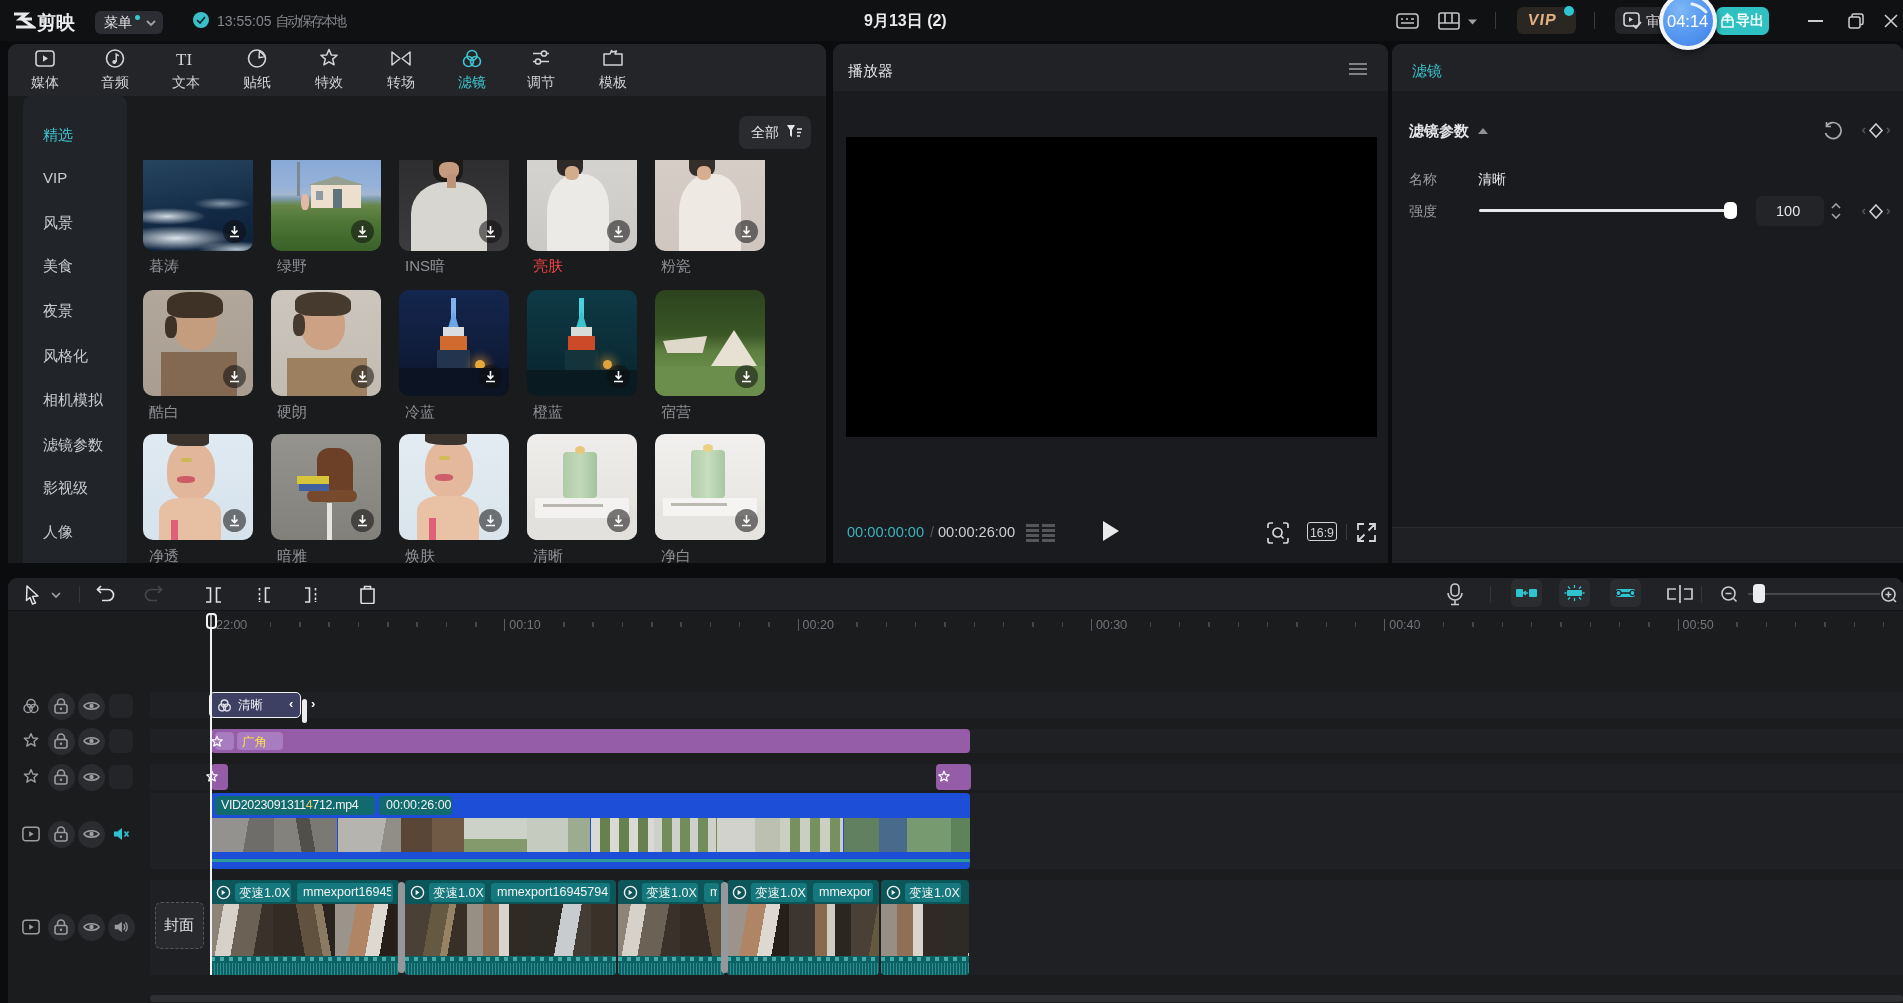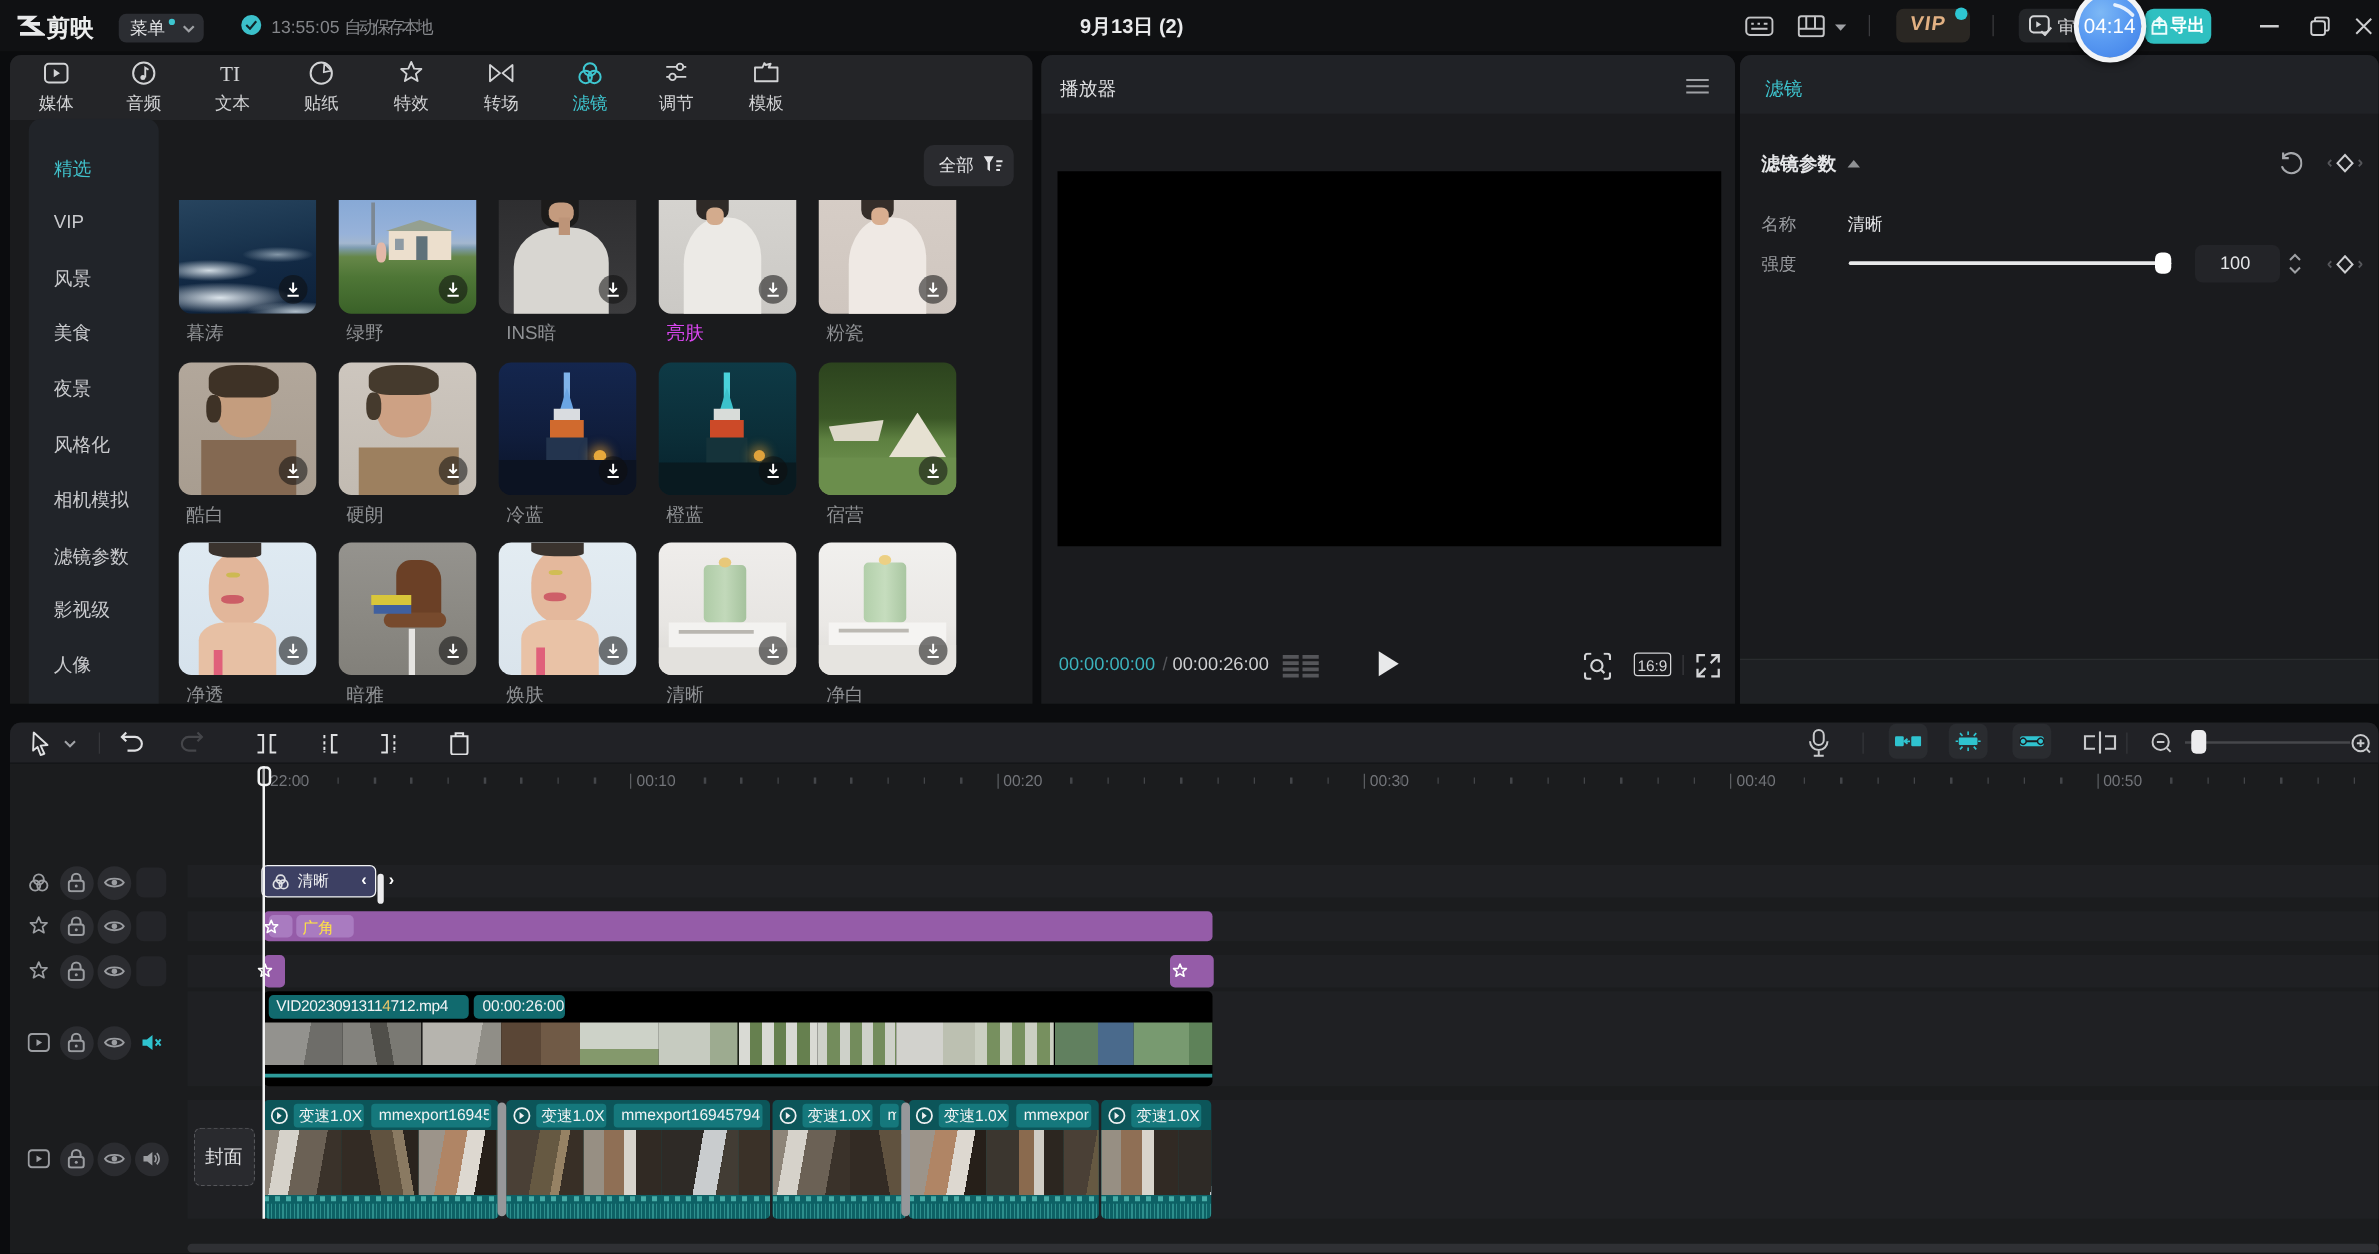--- a/index.html
+++ b/index.html
@@ -168,21 +168,21 @@
     <div class="abs" style="left:24px;top:14px;width:62px;height:78px;background:#efe9e4;border-radius:48% 42% 0 0"></div>
     <div class="abs" style="left:42px;top:6px;width:14px;height:14px;background:#d8ae90;border-radius:40%"></div>
 <div class="abs" style="right:7px;bottom:8px;width:23px;height:23px;border-radius:50%;background:rgba(15,15,15,.55)"></div>
 <svg class="abs" style="right:12px;bottom:13px" width="13" height="13" viewBox="0 0 13 13">
       <path d="M6.5 1 v7 M3.5 5.5 l3 3 3-3 M2 11.5 h9" stroke="#fff" stroke-width="1.6" fill="none"></path>
     </svg>
 </div>
 <div class="tx" style="left:149px;top:257px;font-size:15px;color:#8f9194">暮涛</div>
 <div class="tx" style="left:277px;top:257px;font-size:15px;color:#8f9194">绿野</div>
 <div class="tx" style="left:405px;top:257px;font-size:15px;color:#8f9194">INS暗</div>
-<div class="tx" style="left:533px;top:257px;font-size:15px;color:#d946ef">亮肤</div>
+<div class="tx" style="left:533px;top:257px;font-size:15px;color:#ef4444">亮肤</div>
 <div class="tx" style="left:661px;top:257px;font-size:15px;color:#8f9194">粉瓷</div>
 <div class="abs" style="left:143px;top:290px;width:110px;height:106px;border-radius:10px;overflow:hidden;background:linear-gradient(180deg,#b2a79b 0%,#a89d90 100%);">
     <div class="abs" style="left:18px;top:62px;width:76px;height:44px;background:#846952"></div>
     <div class="abs" style="left:30px;top:10px;width:44px;height:50px;background:#c49d7e;border-radius:45%"></div>
     <div class="abs" style="left:24px;top:2px;width:56px;height:26px;background:#3e3226;border-radius:40% 45% 30% 30%"></div>
     <div class="abs" style="left:22px;top:26px;width:12px;height:22px;background:#3e3226;border-radius:40%"></div>
 <div class="abs" style="right:7px;bottom:8px;width:23px;height:23px;border-radius:50%;background:rgba(15,15,15,.55)"></div>
 <svg class="abs" style="right:12px;bottom:13px" width="13" height="13" viewBox="0 0 13 13">
       <path d="M6.5 1 v7 M3.5 5.5 l3 3 3-3 M2 11.5 h9" stroke="#fff" stroke-width="1.6" fill="none"></path>
     </svg>
@@ -615,21 +615,21 @@
 <div class="abs" style="left:229px;top:154px;width:46px;height:18px;background:#a97bc0;border-radius:4px"></div>
 <div class="tx" style="left:234px;top:156px;font-size:12.5px;color:#fde047">广角</div>
 <div class="abs" style="left:203px;top:186px;width:17px;height:26px;background:#955ca8;border-radius:4px"></div>
 <svg class="abs" style="left:197px;top:192px" width="14" height="14" viewBox="0 0 22 21">
       <path d="M11 1.5 l2.3 5.4 5.8 .3 -4.4 3.9 1.4 5.7 -5.1-3 -5.1 3 1.4-5.7 -4.4-3.9 5.8-.3 Z" stroke="#fff" stroke-width="2" fill="none" stroke-linejoin="round"></path>
     </svg>
 <div class="abs" style="left:928px;top:186px;width:35px;height:26px;background:#955ca8;border-radius:4px"></div>
 <svg class="abs" style="left:929px;top:192px" width="14" height="14" viewBox="0 0 22 21">
       <path d="M11 1.5 l2.3 5.4 5.8 .3 -4.4 3.9 1.4 5.7 -5.1-3 -5.1 3 1.4-5.7 -4.4-3.9 5.8-.3 Z" stroke="#fff" stroke-width="2" fill="none" stroke-linejoin="round"></path>
     </svg>
-<div class="abs" style="left:203px;top:215px;width:759px;height:76px;border-radius:4px;overflow:hidden;background:#000000">
+<div class="abs" style="left:203px;top:215px;width:759px;height:76px;border-radius:4px;overflow:hidden;background:#1d4ed8">
 <div class="abs" style="left:4px;top:3px;width:160px;height:19px;background:#116a6e;border-radius:4px"></div>
 <div class="tx" style="left:10px;top:5px;font-size:12.4px;letter-spacing:-0.3px;color:#f2f3f4">VID2023091311<span style="color:#e8c66a">4</span>712.mp4</div>
 <div class="abs" style="left:168px;top:3px;width:73px;height:19px;background:#116a6e;border-radius:4px"></div>
 <div class="tx" style="left:175px;top:5px;font-size:12.4px;color:#f2f3f4">00:00:26:00</div>
 <div class="abs" style="left:0.0px;top:25px;width:63.2px;height:34px;background:linear-gradient(100deg,#93928e 0 55%,#6e6d69 55% 100%)"></div>
 <div class="abs" style="left:63.2px;top:25px;width:63.2px;height:34px;background:linear-gradient(80deg,#83827d 0 40%,#504f4a 40% 60%,#7a7973 60% 100%)"></div>
 <div class="abs" style="left:126.5px;top:25px;width:63.2px;height:34px;background:linear-gradient(100deg,#b6b4ae 0 70%,#908e87 70% 100%)"></div>
 <div class="abs" style="left:189.8px;top:25px;width:63.2px;height:34px;background:linear-gradient(90deg,#5a4636 0 50%,#705a46 50% 100%)"></div>
 <div class="abs" style="left:253.0px;top:25px;width:63.2px;height:34px;background:linear-gradient(180deg,#cdd2c8 0 62%,#84996c 62% 100%)"></div>
 <div class="abs" style="left:316.2px;top:25px;width:63.2px;height:34px;background:linear-gradient(90deg,#c6cbc0 0 65%,#9dab90 65% 100%)"></div>

